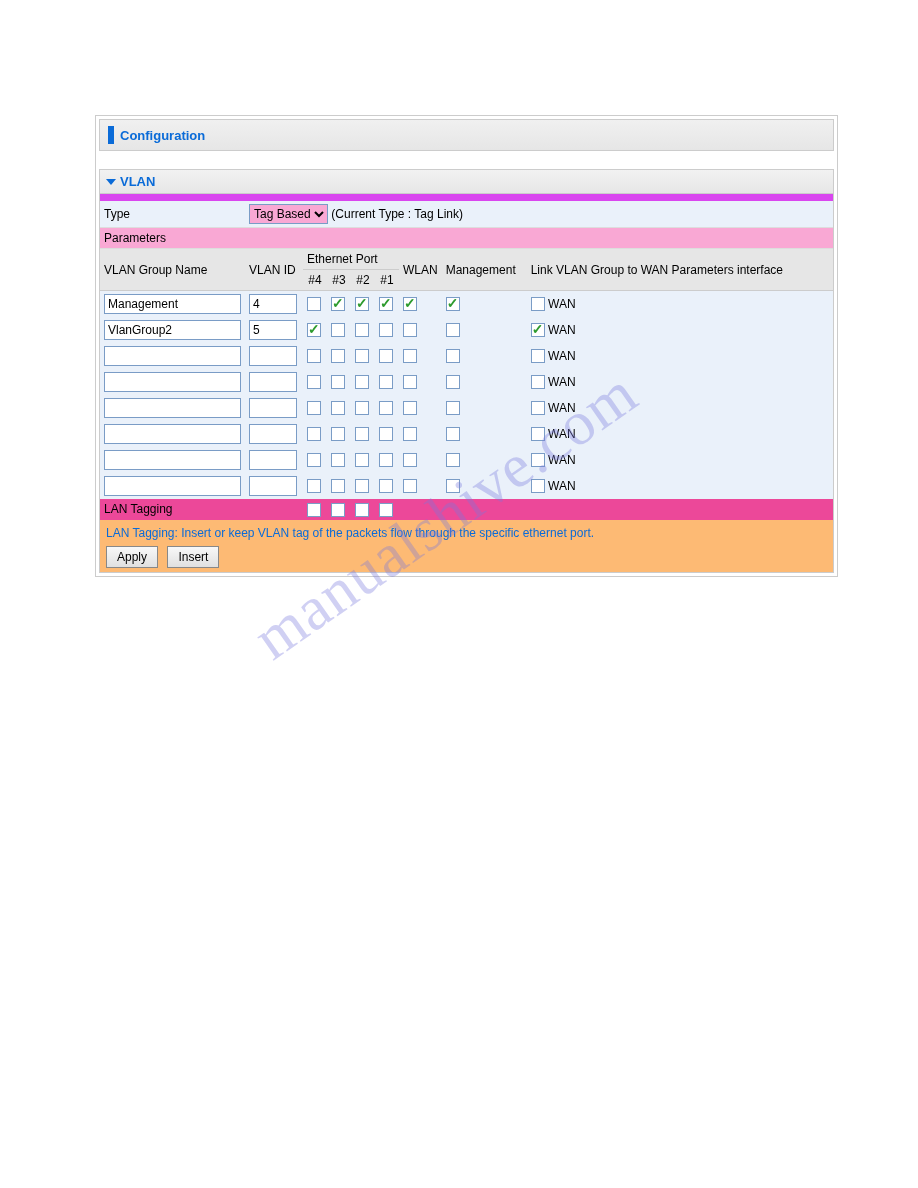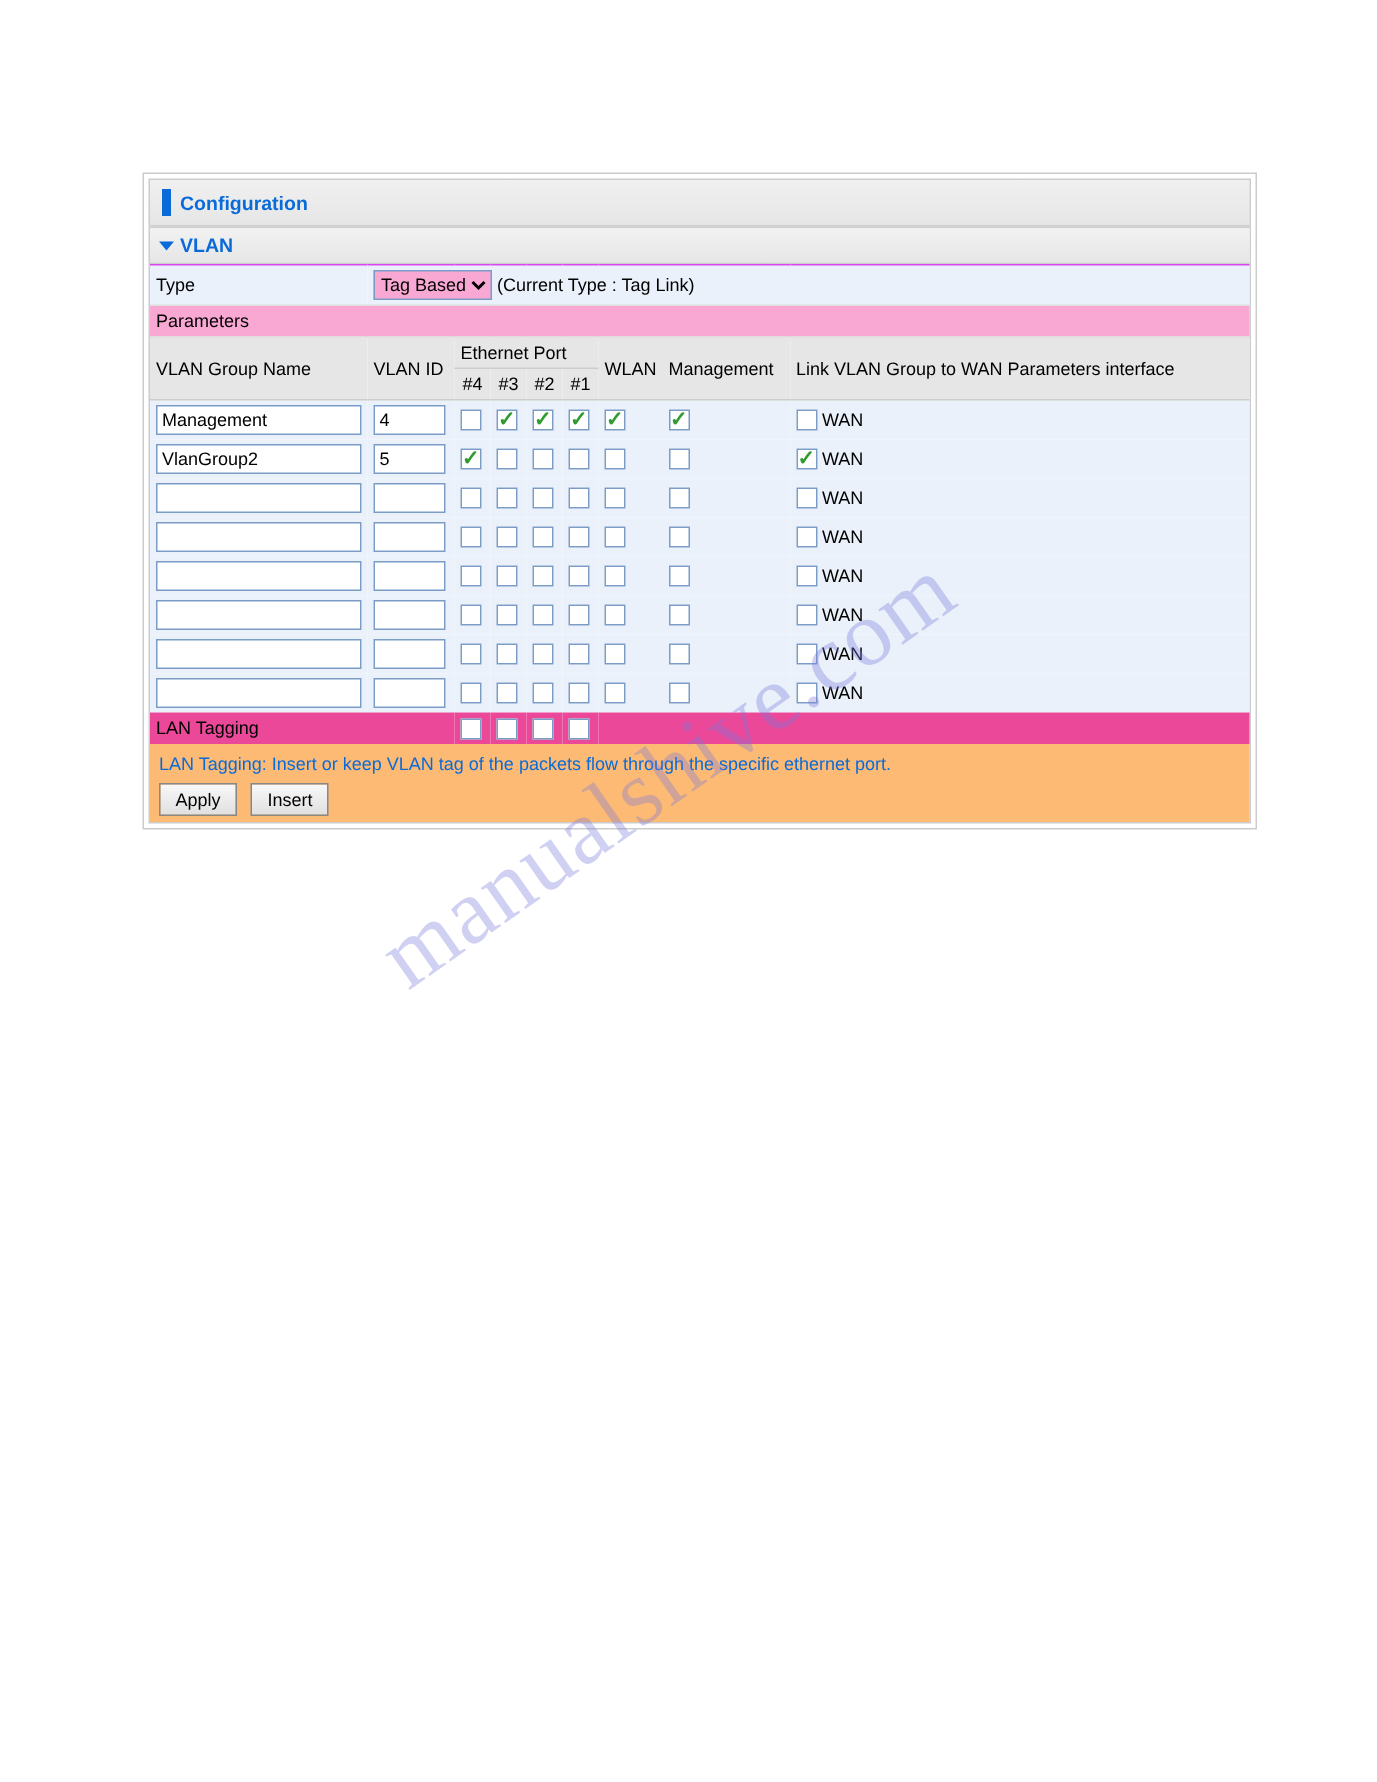--- a/index.html
+++ b/index.html
@@ -31,20 +31,21 @@
     height: 18px;
     background: #0a6bd8;
     margin-right: 6px;
   }
   .title-bar .title-text {
     color: #0a6bd8;
     font-weight: bold;
     font-size: 13px;
   }
   .section-wrap {
+    margin-top: 18px;
     border: 1px solid #ccc;
   }
   .section-head {
     background: linear-gradient(#f2f2f2, #e6e6e6);
     padding: 4px 6px;
     color: #0a6bd8;
     font-weight: bold;
     font-size: 13px;
     border-bottom: 1px solid #ccc;
     display: flex;
@@ -62,21 +63,21 @@
     width: 100%;
   }
   table.vlan td, table.vlan th {
     font-size: 12px;
     padding: 3px 4px;
     text-align: left;
     vertical-align: middle;
   }
   tr.type-row td {
     background: #eaf1fa;
-    border-top: 1px solid #d946ef;
+    border-top: 7px solid #d946ef;
     border-bottom: 1px solid #ddd;
   }
   tr.params-row td {
     background: #f9a8d4;
     border-bottom: 1px solid #ddd;
   }
   tr.header-row th {
     background: #e6e6e6;
     font-weight: normal;
     border-bottom: 1px solid #ccc;

